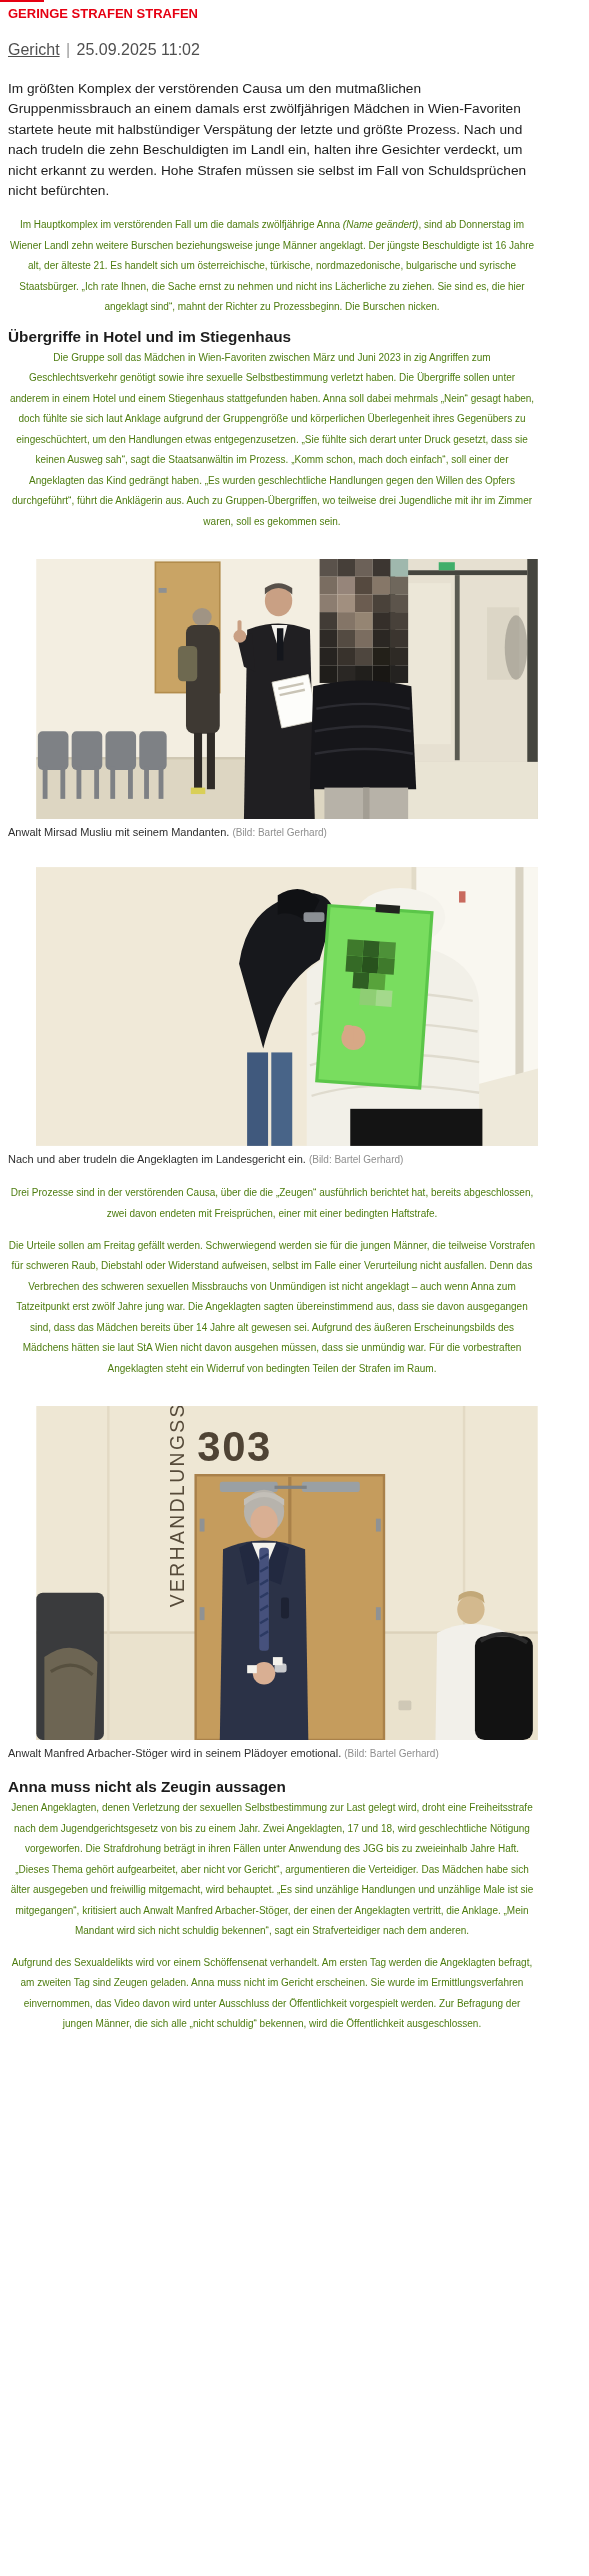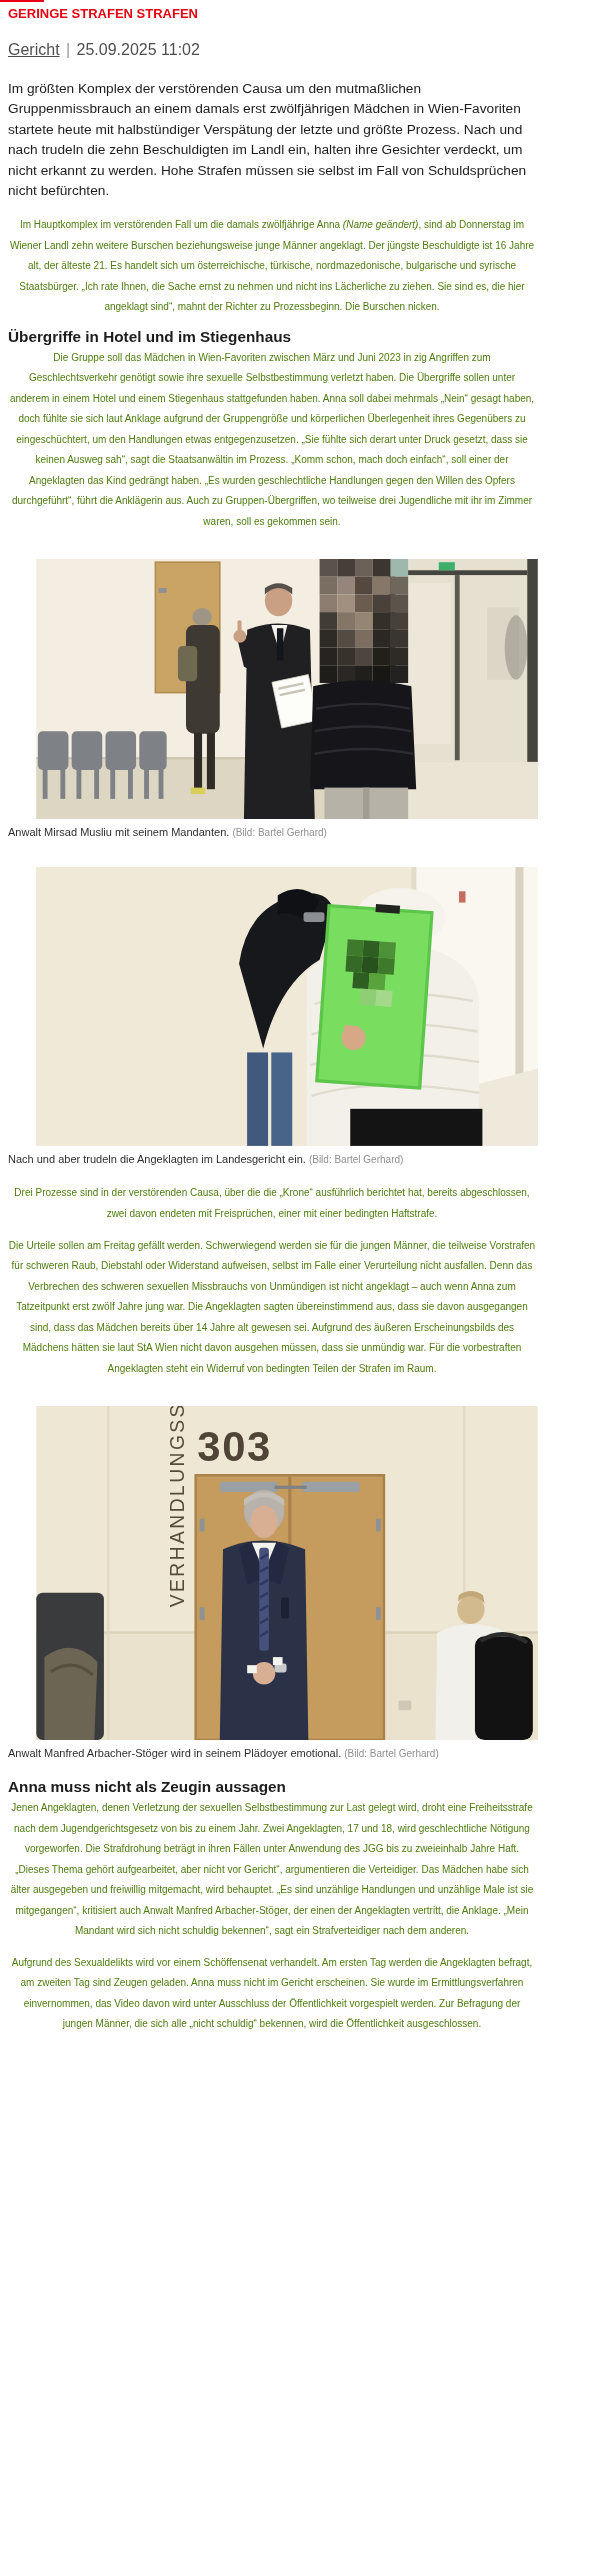--- a/index.html
+++ b/index.html
@@ -202,21 +202,21 @@
           <circle cx="394" cy="212" r="15" fill="#d7a886"></circle>
           <rect x="382" y="196" width="12" height="26" rx="5" fill="#d7a886"></rect>
           <rect x="390" y="300" width="164" height="46" fill="#141414"></rect>
         </svg>
       </div>
       <figcaption><span>Nach und aber trudeln die Angeklagten im Landesgericht ein.</span>
         <span class="credit">(Bild: Bartel Gerhard)</span>
       </figcaption>
     </figure>
 
-    <p class="body-p">Drei Prozesse sind in der verstörenden Causa, über die die „Krone“ ausführlich berichtet hat, bereits abgeschlossen, zwei davon endeten mit Freisprüchen, einer mit einer bedingten Haftstrafe.</p>
+    <p class="body-p">Drei Prozesse sind in der verstörenden Causa, über die die „Zeugen“ ausführlich berichtet hat, bereits abgeschlossen, zwei davon endeten mit Freisprüchen, einer mit einer bedingten Haftstrafe.</p>
     <p class="body-p">Die Urteile sollen am Freitag gefällt werden. Schwerwiegend werden sie für die jungen Männer, die teilweise Vorstrafen für schweren Raub, Diebstahl oder Widerstand aufweisen, selbst im Falle einer Verurteilung nicht ausfallen. Denn das Verbrechen des schweren sexuellen Missbrauchs von Unmündigen ist nicht angeklagt – auch wenn Anna zum Tatzeitpunkt erst zwölf Jahre jung war. Die Angeklagten sagten übereinstimmend aus, dass sie davon ausgegangen sind, dass das Mädchen bereits über 14 Jahre alt gewesen sei. Aufgrund des äußeren Erscheinungsbilds des Mädchens hätten sie laut StA Wien nicht davon ausgehen müssen, dass sie unmündig war. Für die vorbestraften Angeklagten steht ein Widerruf von bedingten Teilen der Strafen im Raum.</p>
 
     <figure>
       <div class="figure-image">
         <svg width="502" height="334" viewBox="0 0 623 415">
           <rect width="623" height="415" fill="#eee7d4"></rect>
           <rect y="282" width="623" height="133" fill="#eae2cd"></rect>
           <rect y="280" width="623" height="3" fill="#dcd2ba"></rect>
           <rect x="88" y="0" width="3" height="415" fill="#e3dac4"></rect>
           <rect x="530" y="0" width="3" height="415" fill="#e3dac4"></rect>

